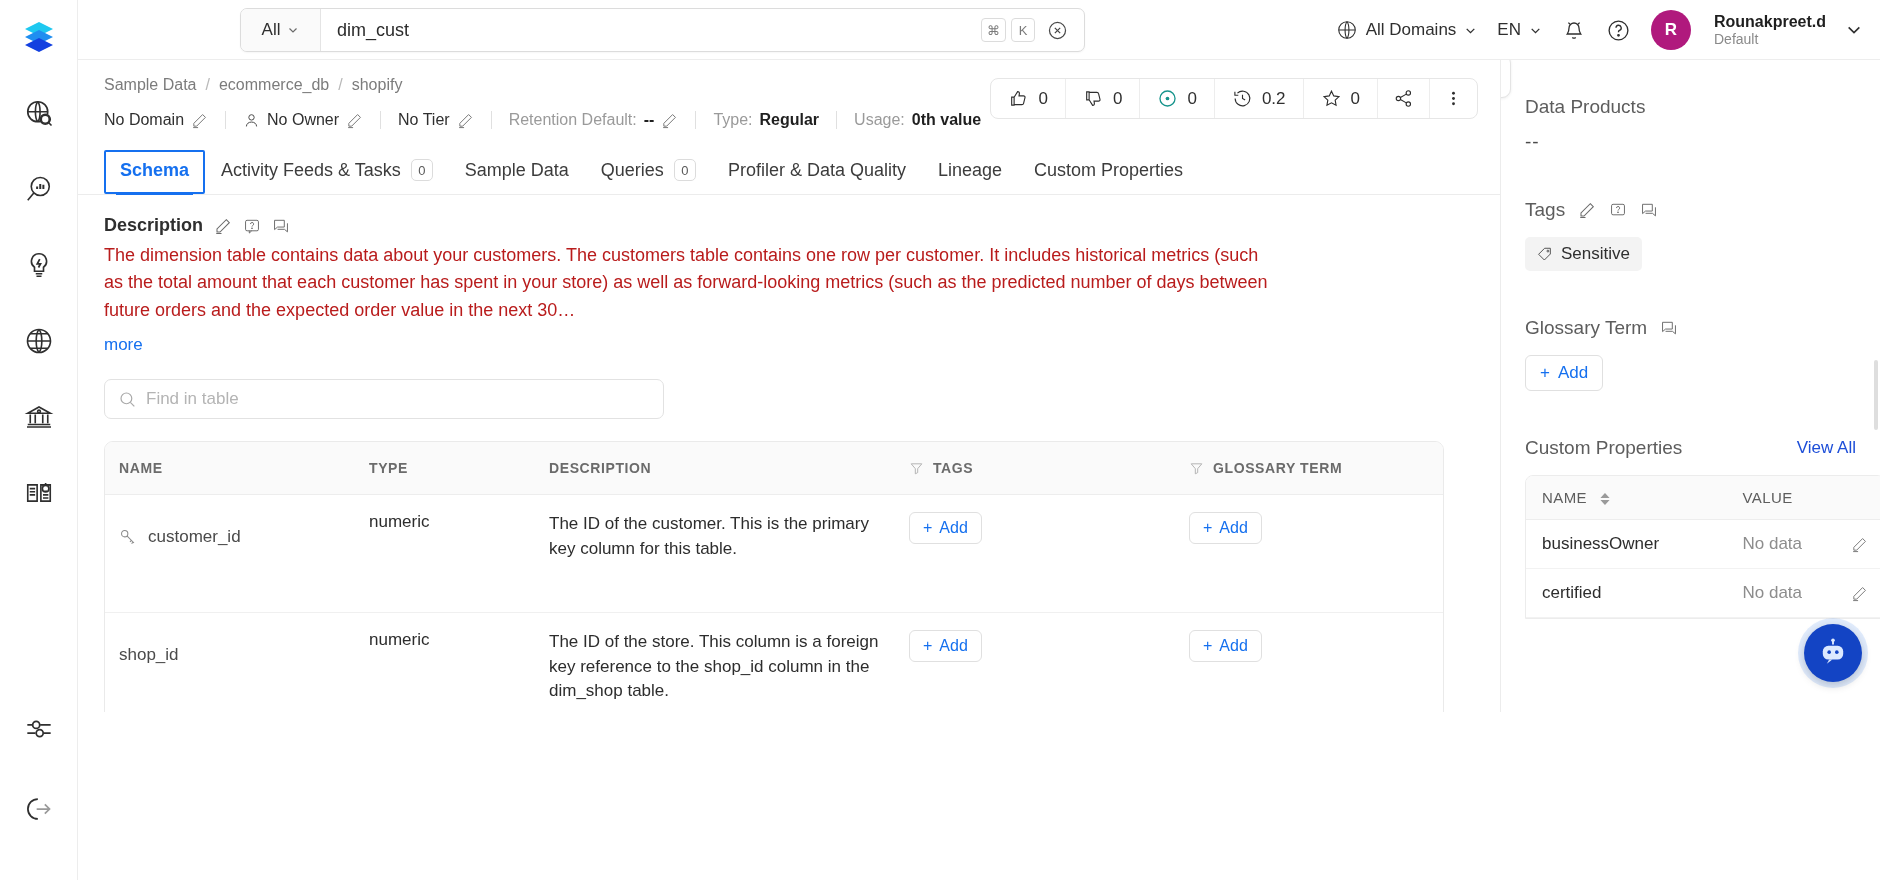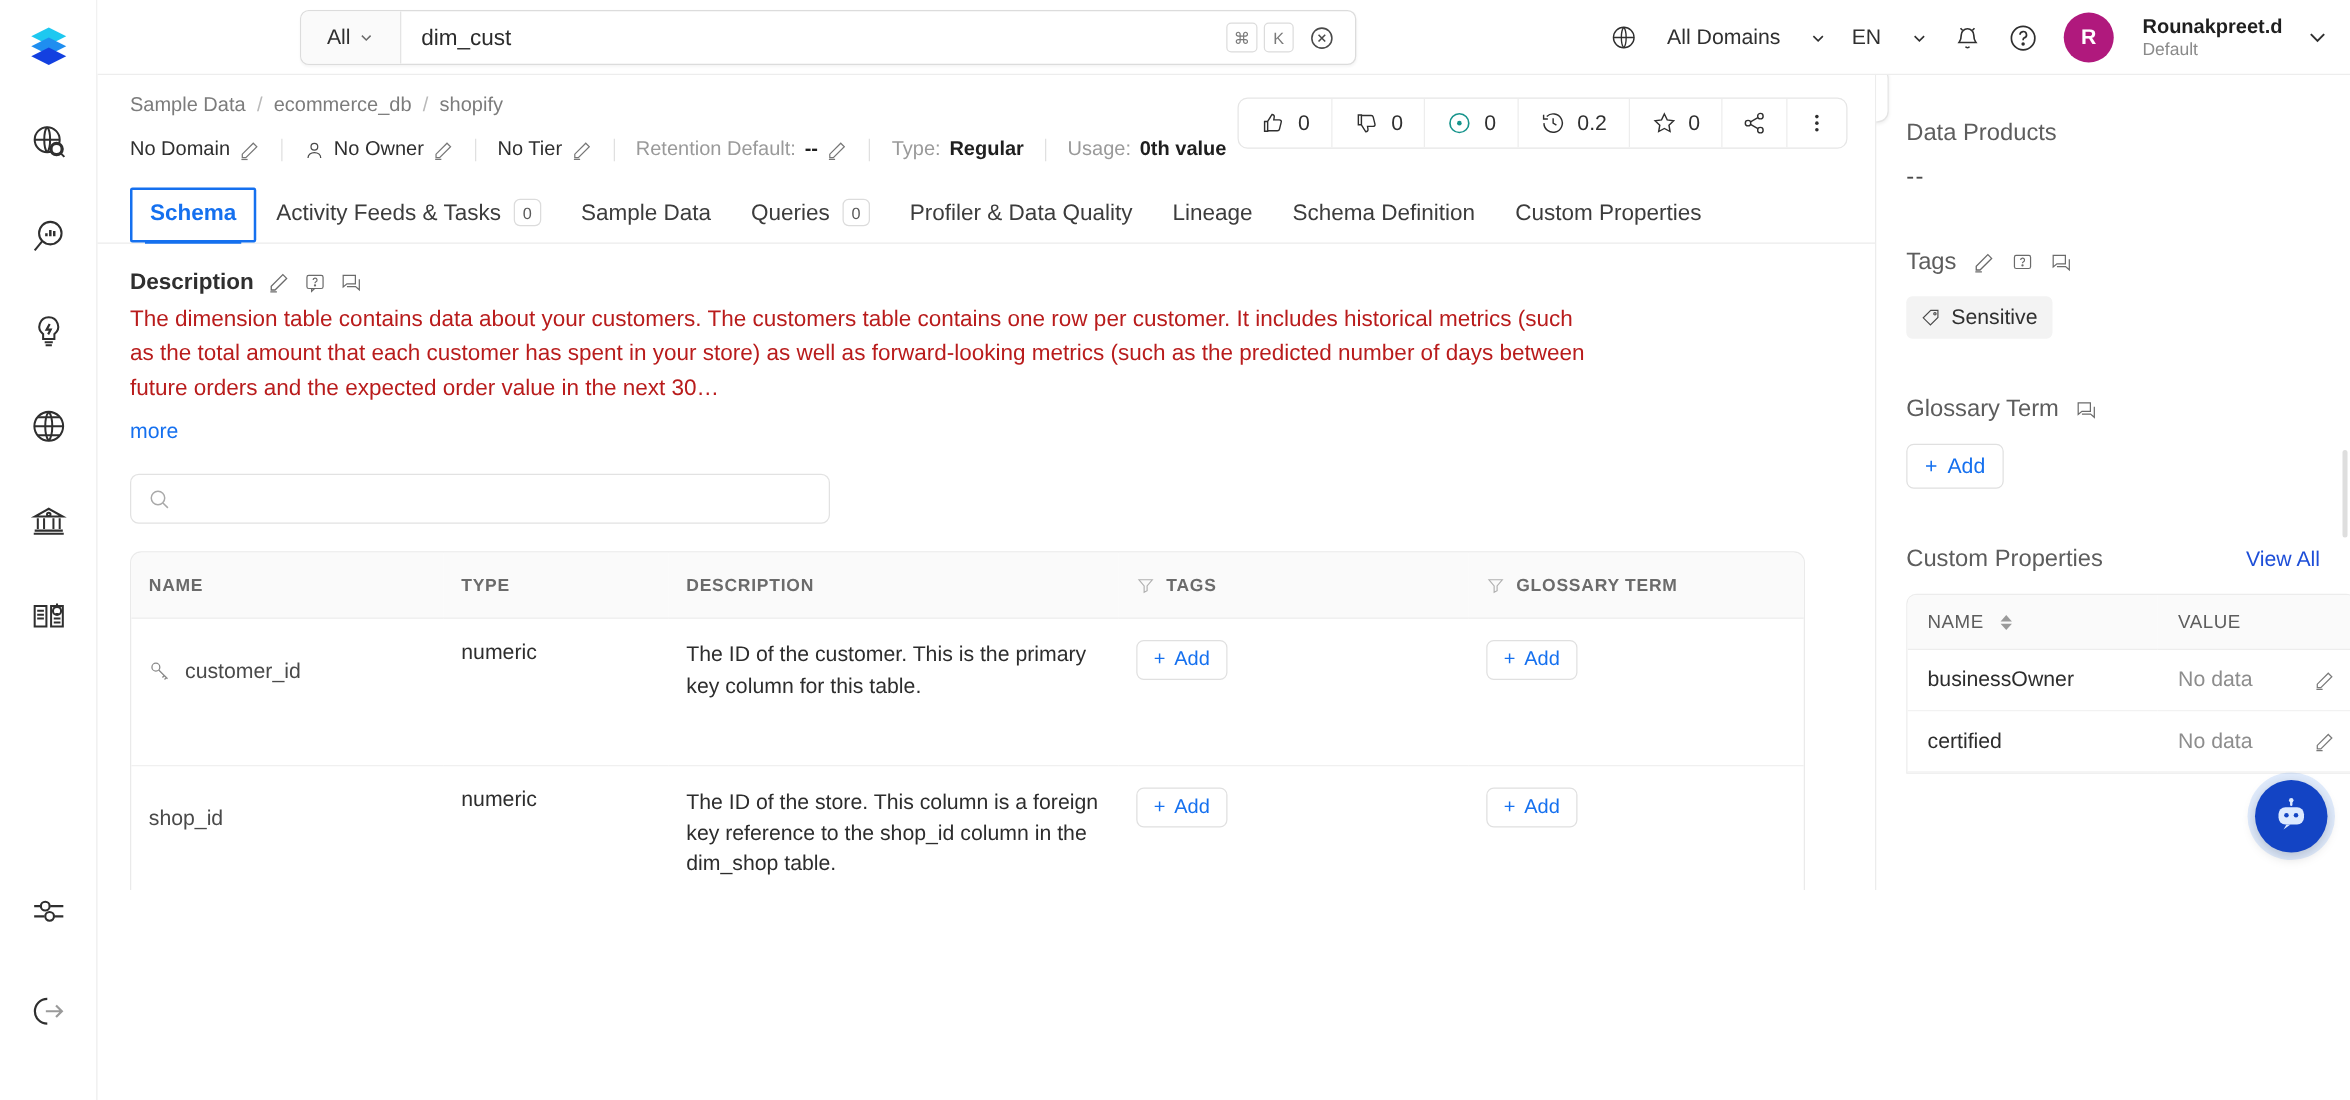--- a/index.html
+++ b/index.html
@@ -49,21 +49,21 @@
     border: 1px solid #dcdcdc; border-radius: 4px; min-width: 24px; height: 24px;
     display: inline-flex; align-items: center; justify-content: center;
     font-size: 13px; color: #7a7a7a; padding: 0 5px; margin-left: 5px; background: #fff;
   }
   .clear-btn { margin-left: 12px; margin-right: 4px; cursor: pointer; color: #5a5a5a; display: flex; }
 
   .top-right {
     position: absolute; right: 18px; top: 0; height: 60px;
     display: flex; align-items: center; gap: 20px;
   }
-  .tr-item { display: flex; align-items: center; gap: 24px; font-size: 17px; color: #2f2f2f; cursor: pointer; }
+  .tr-item { display: flex; align-items: center; gap: 8px; font-size: 17px; color: #2f2f2f; cursor: pointer; }
   .tr-ico { display: flex; align-items: center; justify-content: center; cursor: pointer; color: #2f2f2f; }
   .avatar {
     width: 40px; height: 40px; border-radius: 50%; background: #b0197d; color: #fff;
     display: flex; align-items: center; justify-content: center;
     font-size: 17px; font-weight: 600;
   }
   .userblock { display: flex; flex-direction: column; line-height: 1.15; margin-left: 3px; }
   .user-name { font-size: 16px; font-weight: 700; color: #1f1f1f; }
   .user-sub { font-size: 14px; color: #8a8a8a; }
 
@@ -482,23 +482,20 @@
           </div>
           <div class="tab">
             <span>Queries</span>
             <span class="cnt">0</span>
           </div>
           <div class="tab">
             <span>Profiler &amp; Data Quality</span>
           </div>
           <div class="tab">
             <span>Lineage</span>
-          </div>
-          <div class="tab">
-            <span>Schema Definition</span>
           </div>
           <div class="tab">
             <span>Custom Properties</span>
           </div>
         </div>
 
         <div class="content">
           <div class="desc-head">
             <span class="desc-title">Description</span>
             <span class="ico-btn">
@@ -523,20 +520,21 @@
             </span>
           </div>
           <div class="desc-body">The dimension table contains data about your customers. The customers table contains one row per customer. It includes historical metrics (such as the total amount that each customer has spent in your store) as well as forward-looking metrics (such as the predicted number of days between future orders and the expected order value in the next 30…</div>
           <span class="more">more</span>
 
           <div class="findbox">
             <svg width="19" height="19" viewBox="0 0 24 24" fill="none" stroke="#a9a9a9" stroke-width="1.5">
                 <circle cx="10.6" cy="10.6" r="6.8"></circle>
                 <path d="M15.6 15.6 20.6 20.6"></path>
               </svg>
+            <input type="text" placeholder="Find in table" style="">
           </div>
 
           <div class="tbl-wrap">
             <table class="schema">
               <thead>
                 <tr>
                   <th class="col-name">NAME</th>
                   <th class="col-type">TYPE</th>
                   <th class="col-desc">DESCRIPTION</th>
                   <th class="col-tags">

